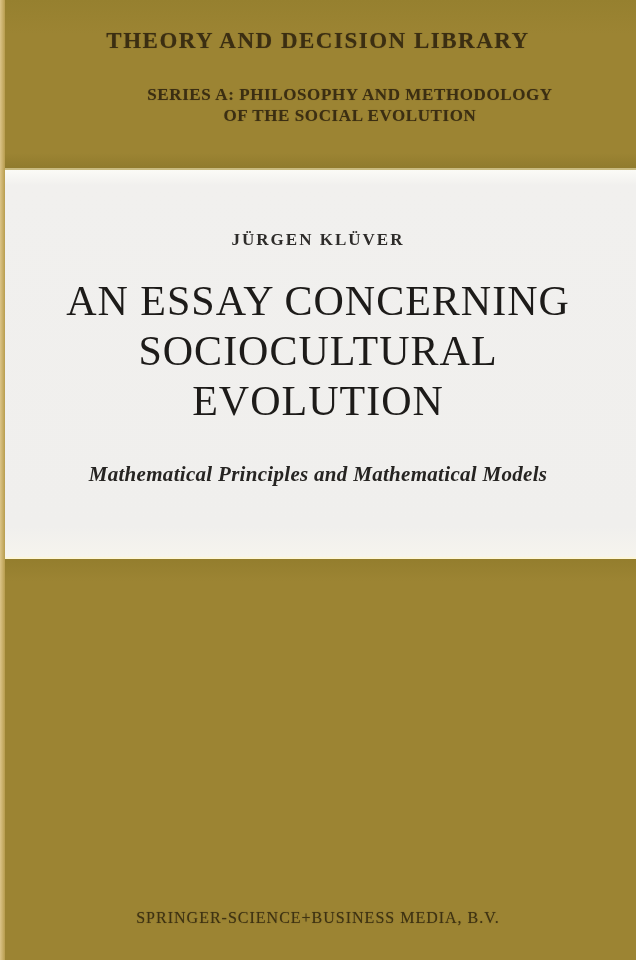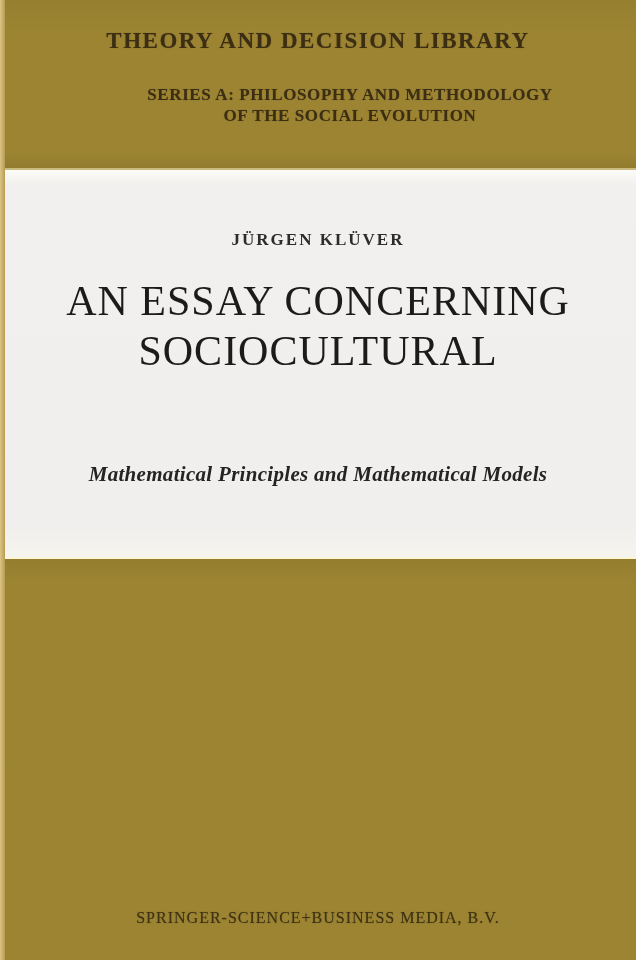--- a/index.html
+++ b/index.html
@@ -127,20 +127,21 @@
       <div>SERIES A: PHILOSOPHY AND METHODOLOGY</div>
       <div>OF THE SOCIAL EVOLUTION</div>
     </div>
   </div>
 
   <div class="title-panel">
     <div class="author">JÜRGEN KLÜVER</div>
     <h1 class="title">
       <span>AN ESSAY CONCERNING</span>
       <span>SOCIOCULTURAL</span>
+      <span>EVOLUTION</span>
     </h1>
     <div class="subtitle">Mathematical Principles and Mathematical Models</div>
   </div>
 
   <div class="footer-band">
     <div class="publisher">SPRINGER-SCIENCE+BUSINESS MEDIA, B.V.</div>
   </div>
 </div>
 
 </body></html>

